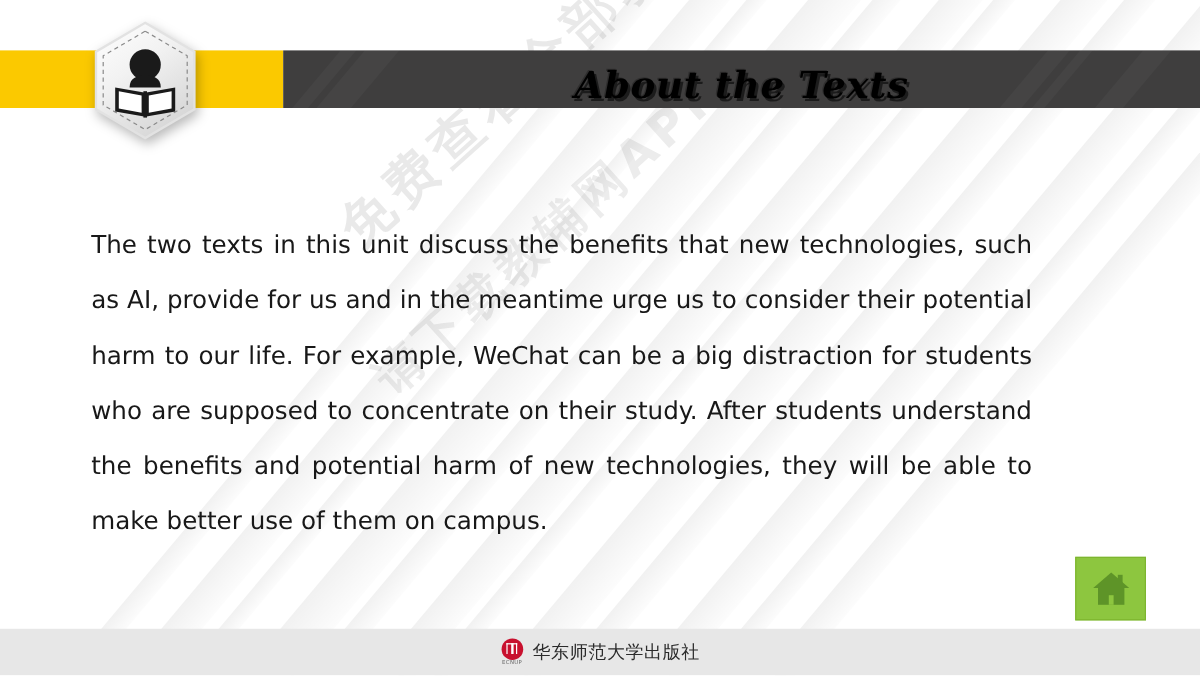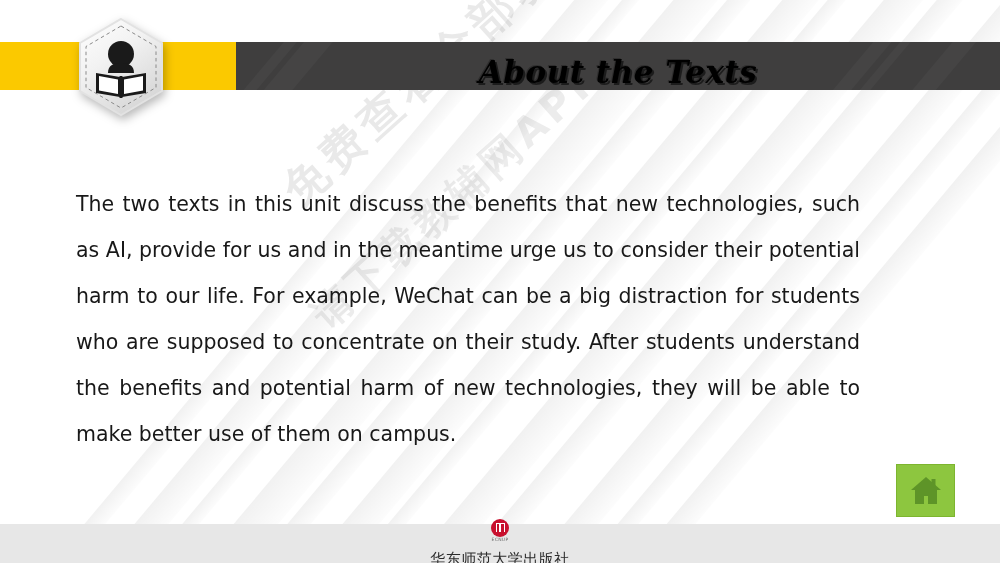--- a/index.html
+++ b/index.html
@@ -200,21 +200,20 @@
     position: absolute;
     left: 0;
     top: 524px;
     width: 1000px;
     height: 39px;
     display: flex;
     align-items: center;
     justify-content: center;
     gap: 7px;
     z-index: 16;
-    flex-direction: column;
   }
   .logo-mark {
     position: relative;
     width: 20px;
     height: 26px;
     display: flex;
     flex-direction: column;
     align-items: center;
     justify-content: center;
   }

